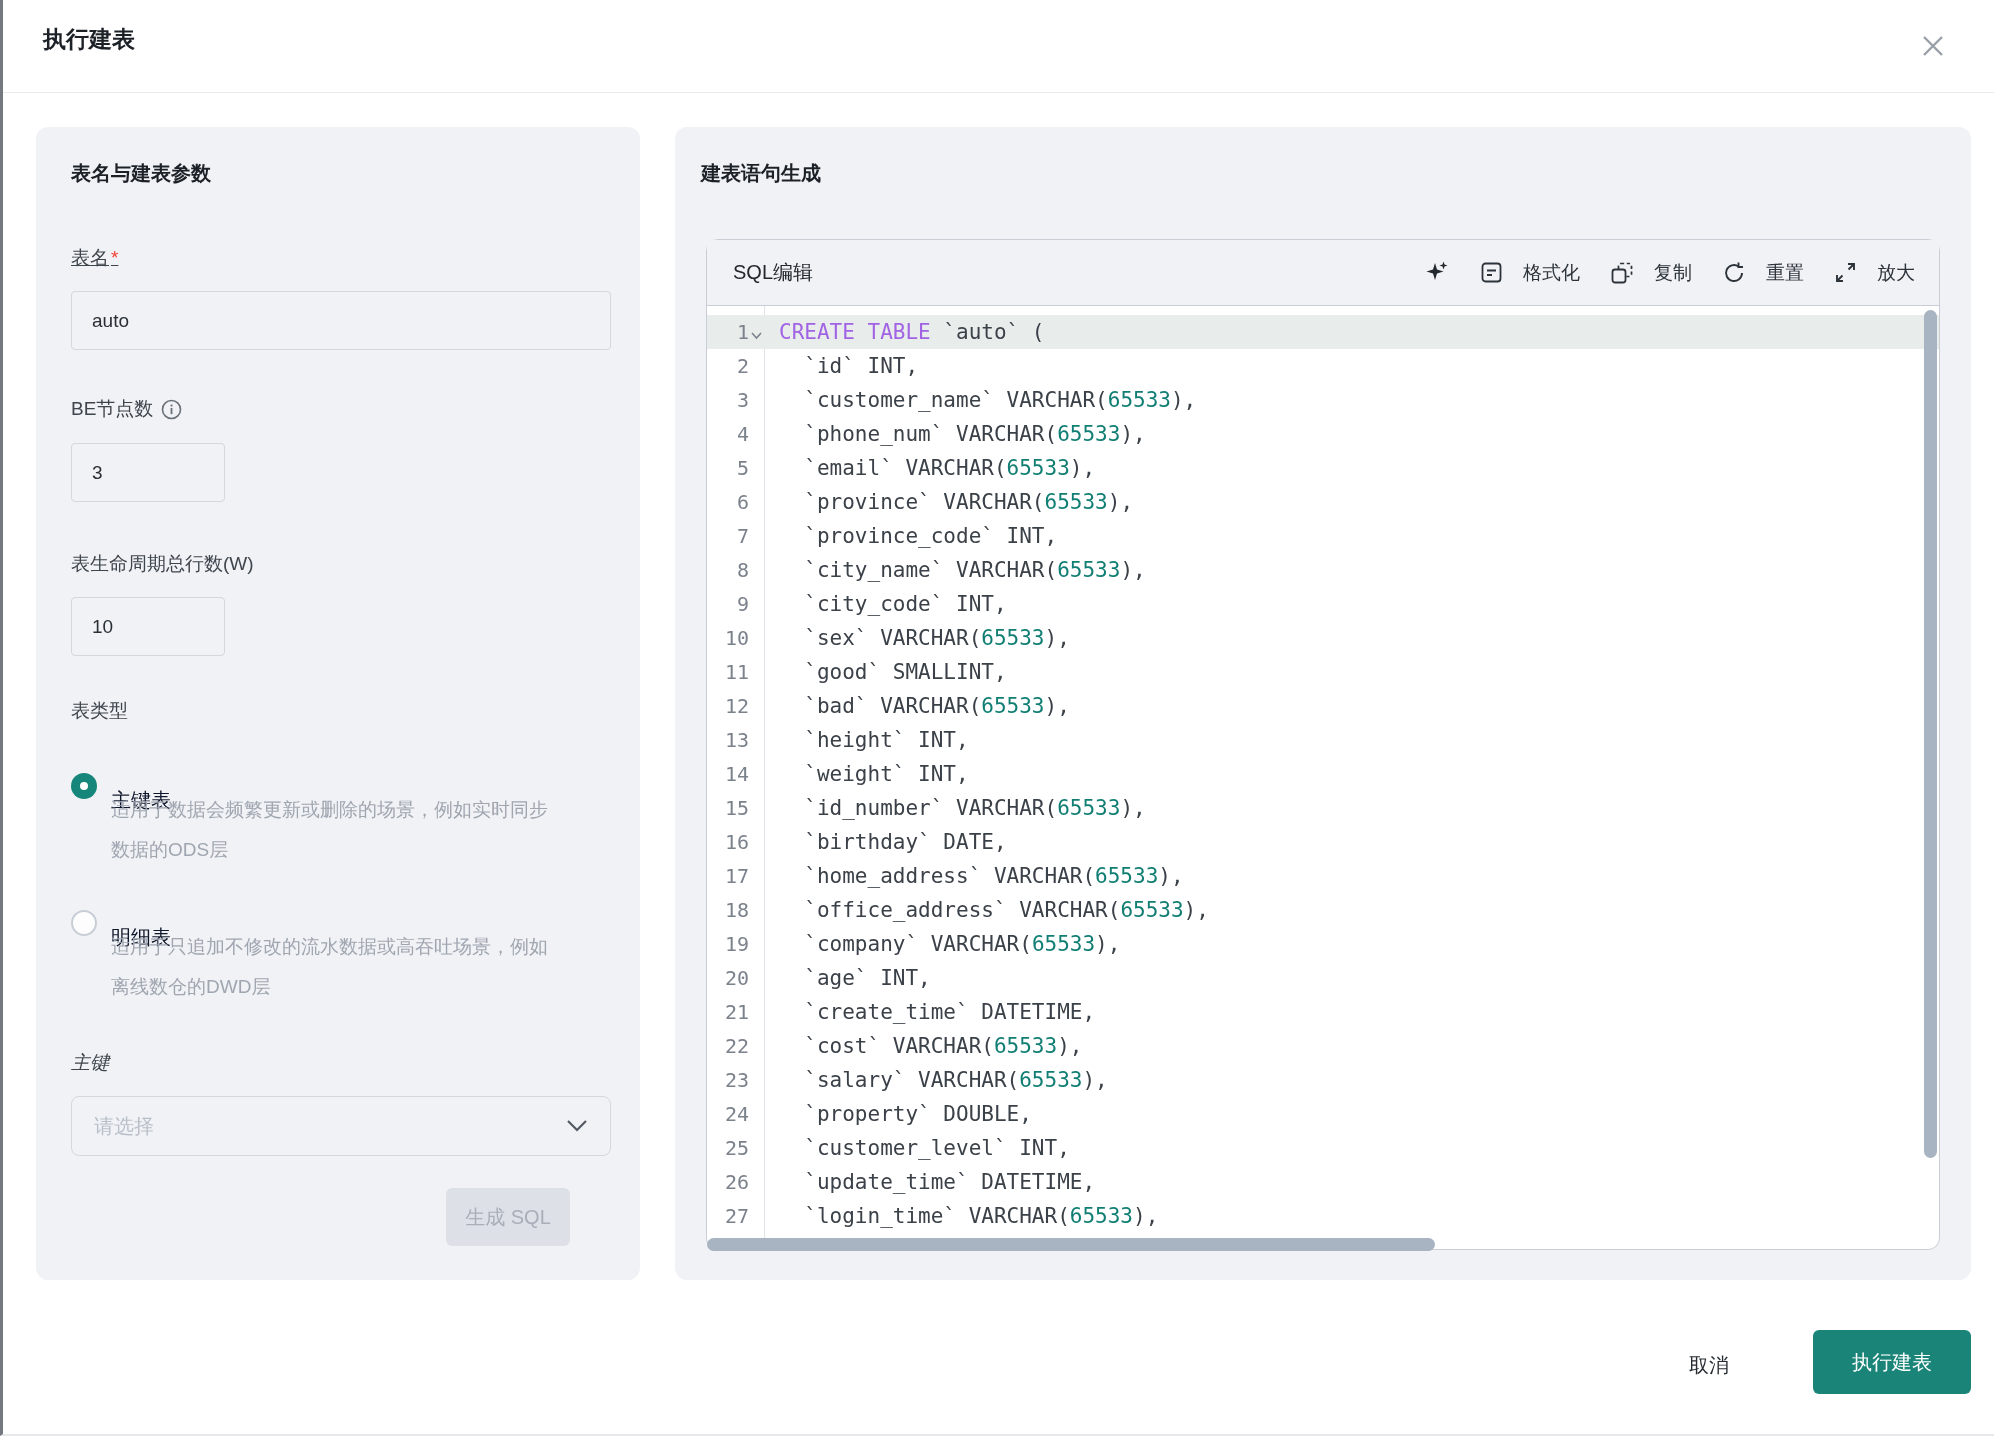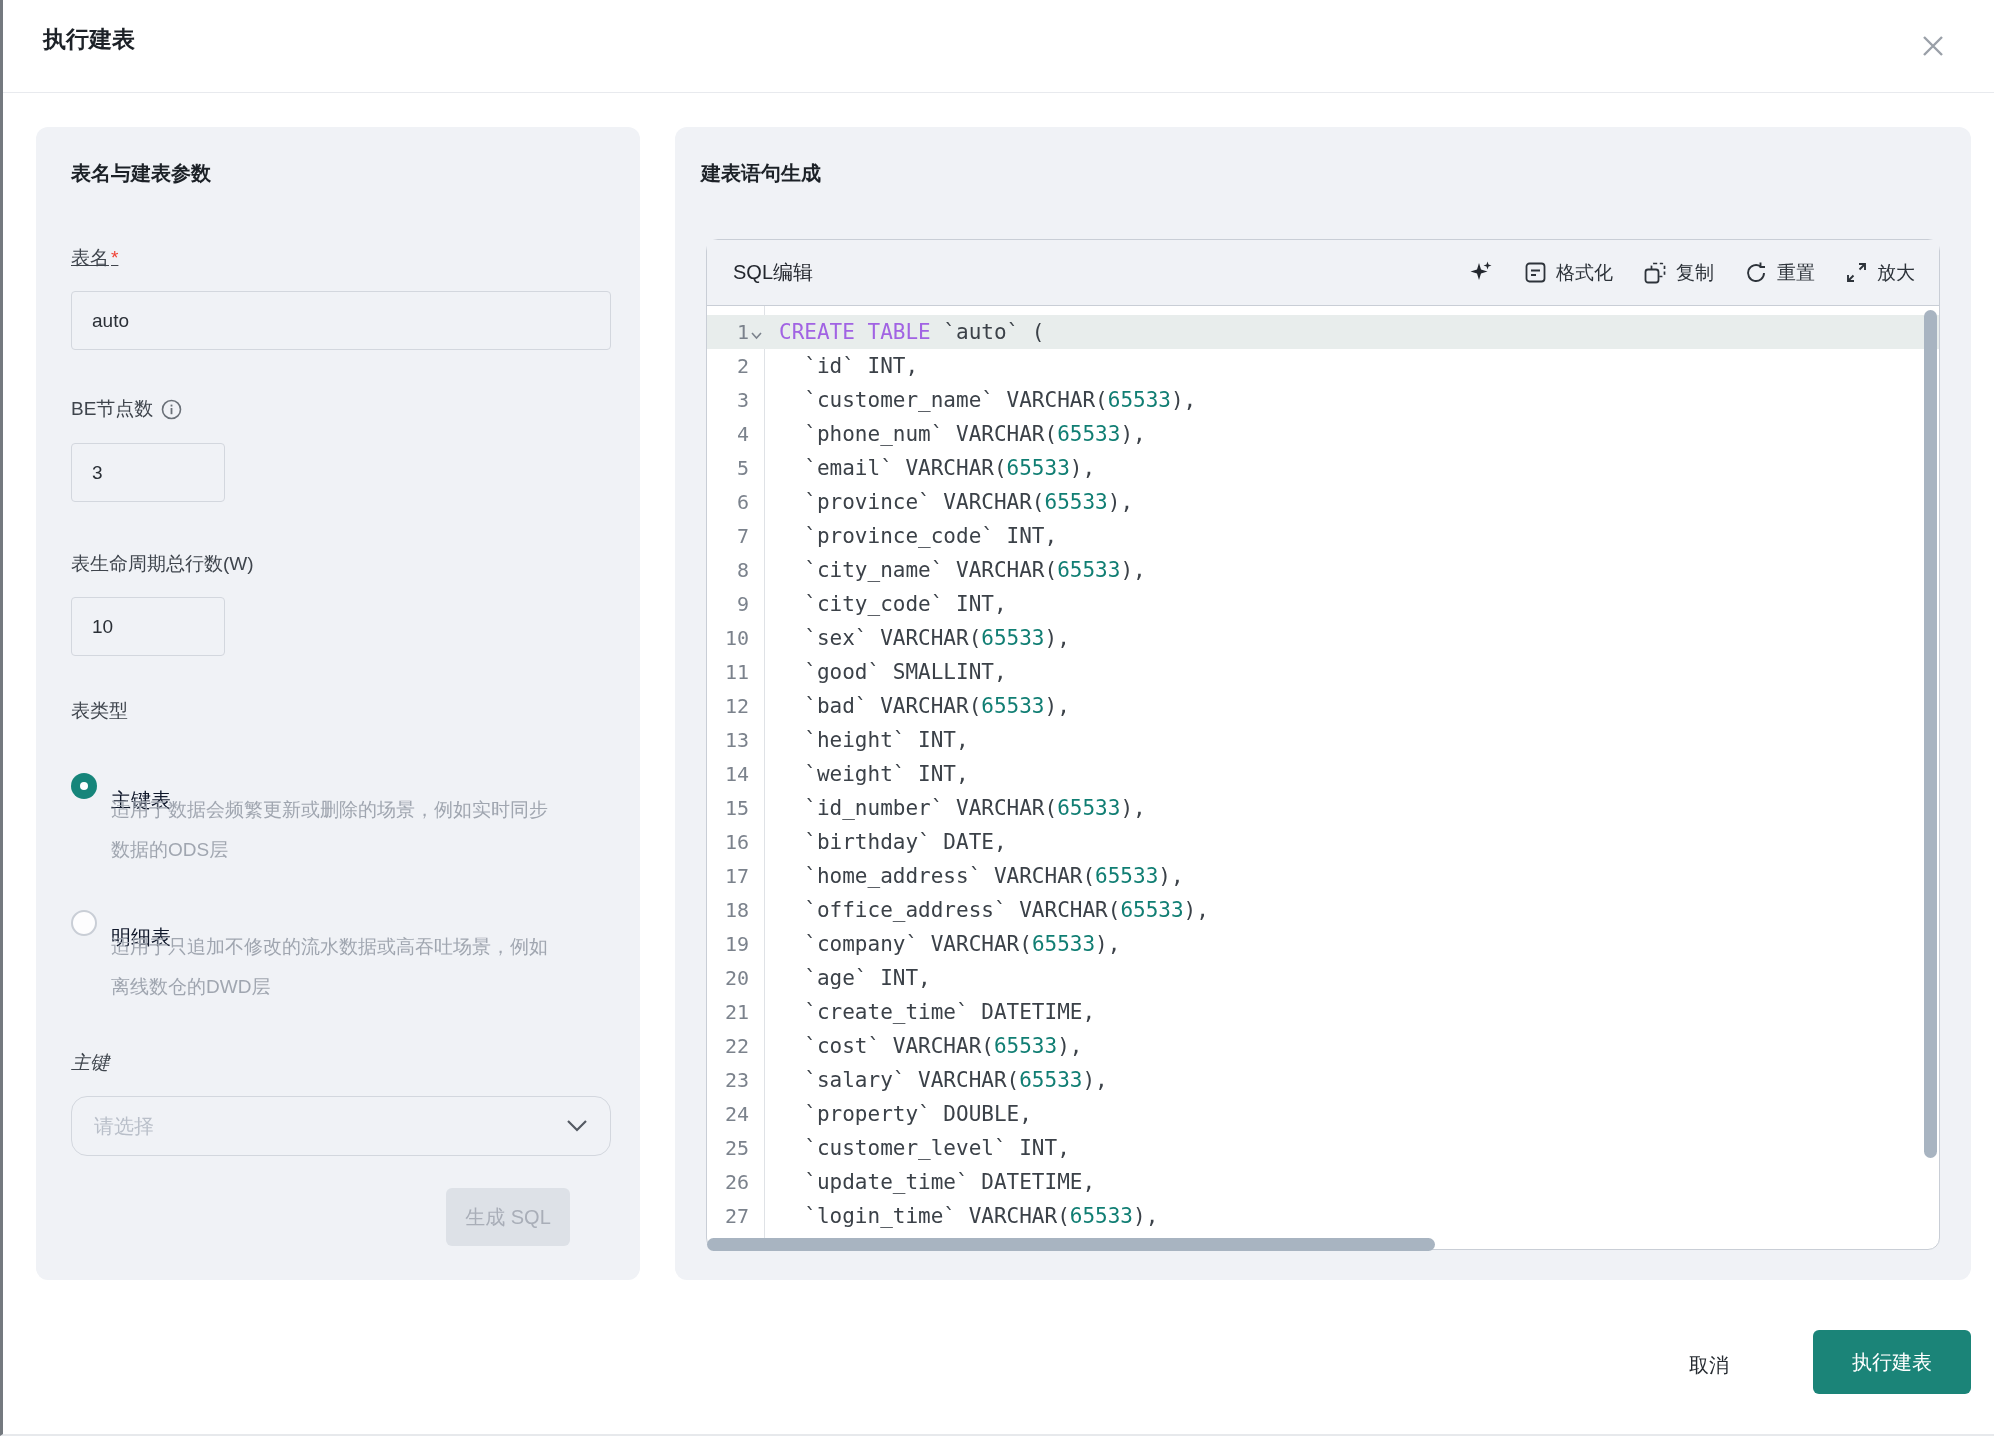--- a/index.html
+++ b/index.html
@@ -48,21 +48,21 @@
   .radio-on::after {
     content:""; position:absolute; left:9px; top:9px; width:8px; height:8px;
     border-radius:50%; background:#ffffff;
   }
   .radio-off { background:#fdfdfe; border:2px solid #c9ced6; }
   .radio-label { font-size:20px; color:#0f172a;margin-top:30px; }
   .radio-desc {
     position:absolute; width:452px; font-size:19px; line-height:40px; color:#a0a6b0;
   }
   .select-box {
-    position:absolute; border:1px solid #d3d7de; border-radius:16px;
+    position:absolute; border:1px solid #d3d7de; border-radius:8px;
     display:flex; align-items:center; justify-content:space-between;
     padding:0 22px; font-size:20px; color:#b9bfc9; cursor:pointer;
   }
   .gen-btn {
     position:absolute; left:443px; top:1188px; width:124px; height:58px;
     background:#dde1e7; border:none; border-radius:6px;
     font-size:20px; color:#a9aeb8; font-family:inherit;
   }
   
   .editor {
@@ -70,21 +70,21 @@
     border:1px solid #c9ced6; background:#ffffff; border-radius:12px;
   }
   .ed-toolbar {
     position:absolute; left:0; top:0; width:100%; height:66px;
     background:#f0f2f6; border-bottom:1px solid #c9ced6;
     display:flex; align-items:center; padding:0 24px 0 26px;
   }
   .ed-title { font-size:20px; color:#23272e; }
   .ed-tools { margin-left:auto; display:flex; align-items:center; gap:30px; }
   .tool-btn {
-    display:flex; align-items:center; gap:9px; cursor:pointer;
+    display:flex; align-items:center; gap:20px; cursor:pointer;
     font-size:19px; color:#2d333a; background:none; border:none; font-family:inherit;
   }
   .code-area {
     position:absolute; left:0; top:66px; right:0; bottom:0;
     overflow:hidden; font-family:"DejaVu Sans Mono","Liberation Mono",monospace;
   }
   .gutter-sep {
     position:absolute; left:57px; top:0; bottom:0; width:1px; background:#dfe2e6; z-index:0;
   }
   .code-rows { position:absolute; left:0; top:9px; right:0; }

